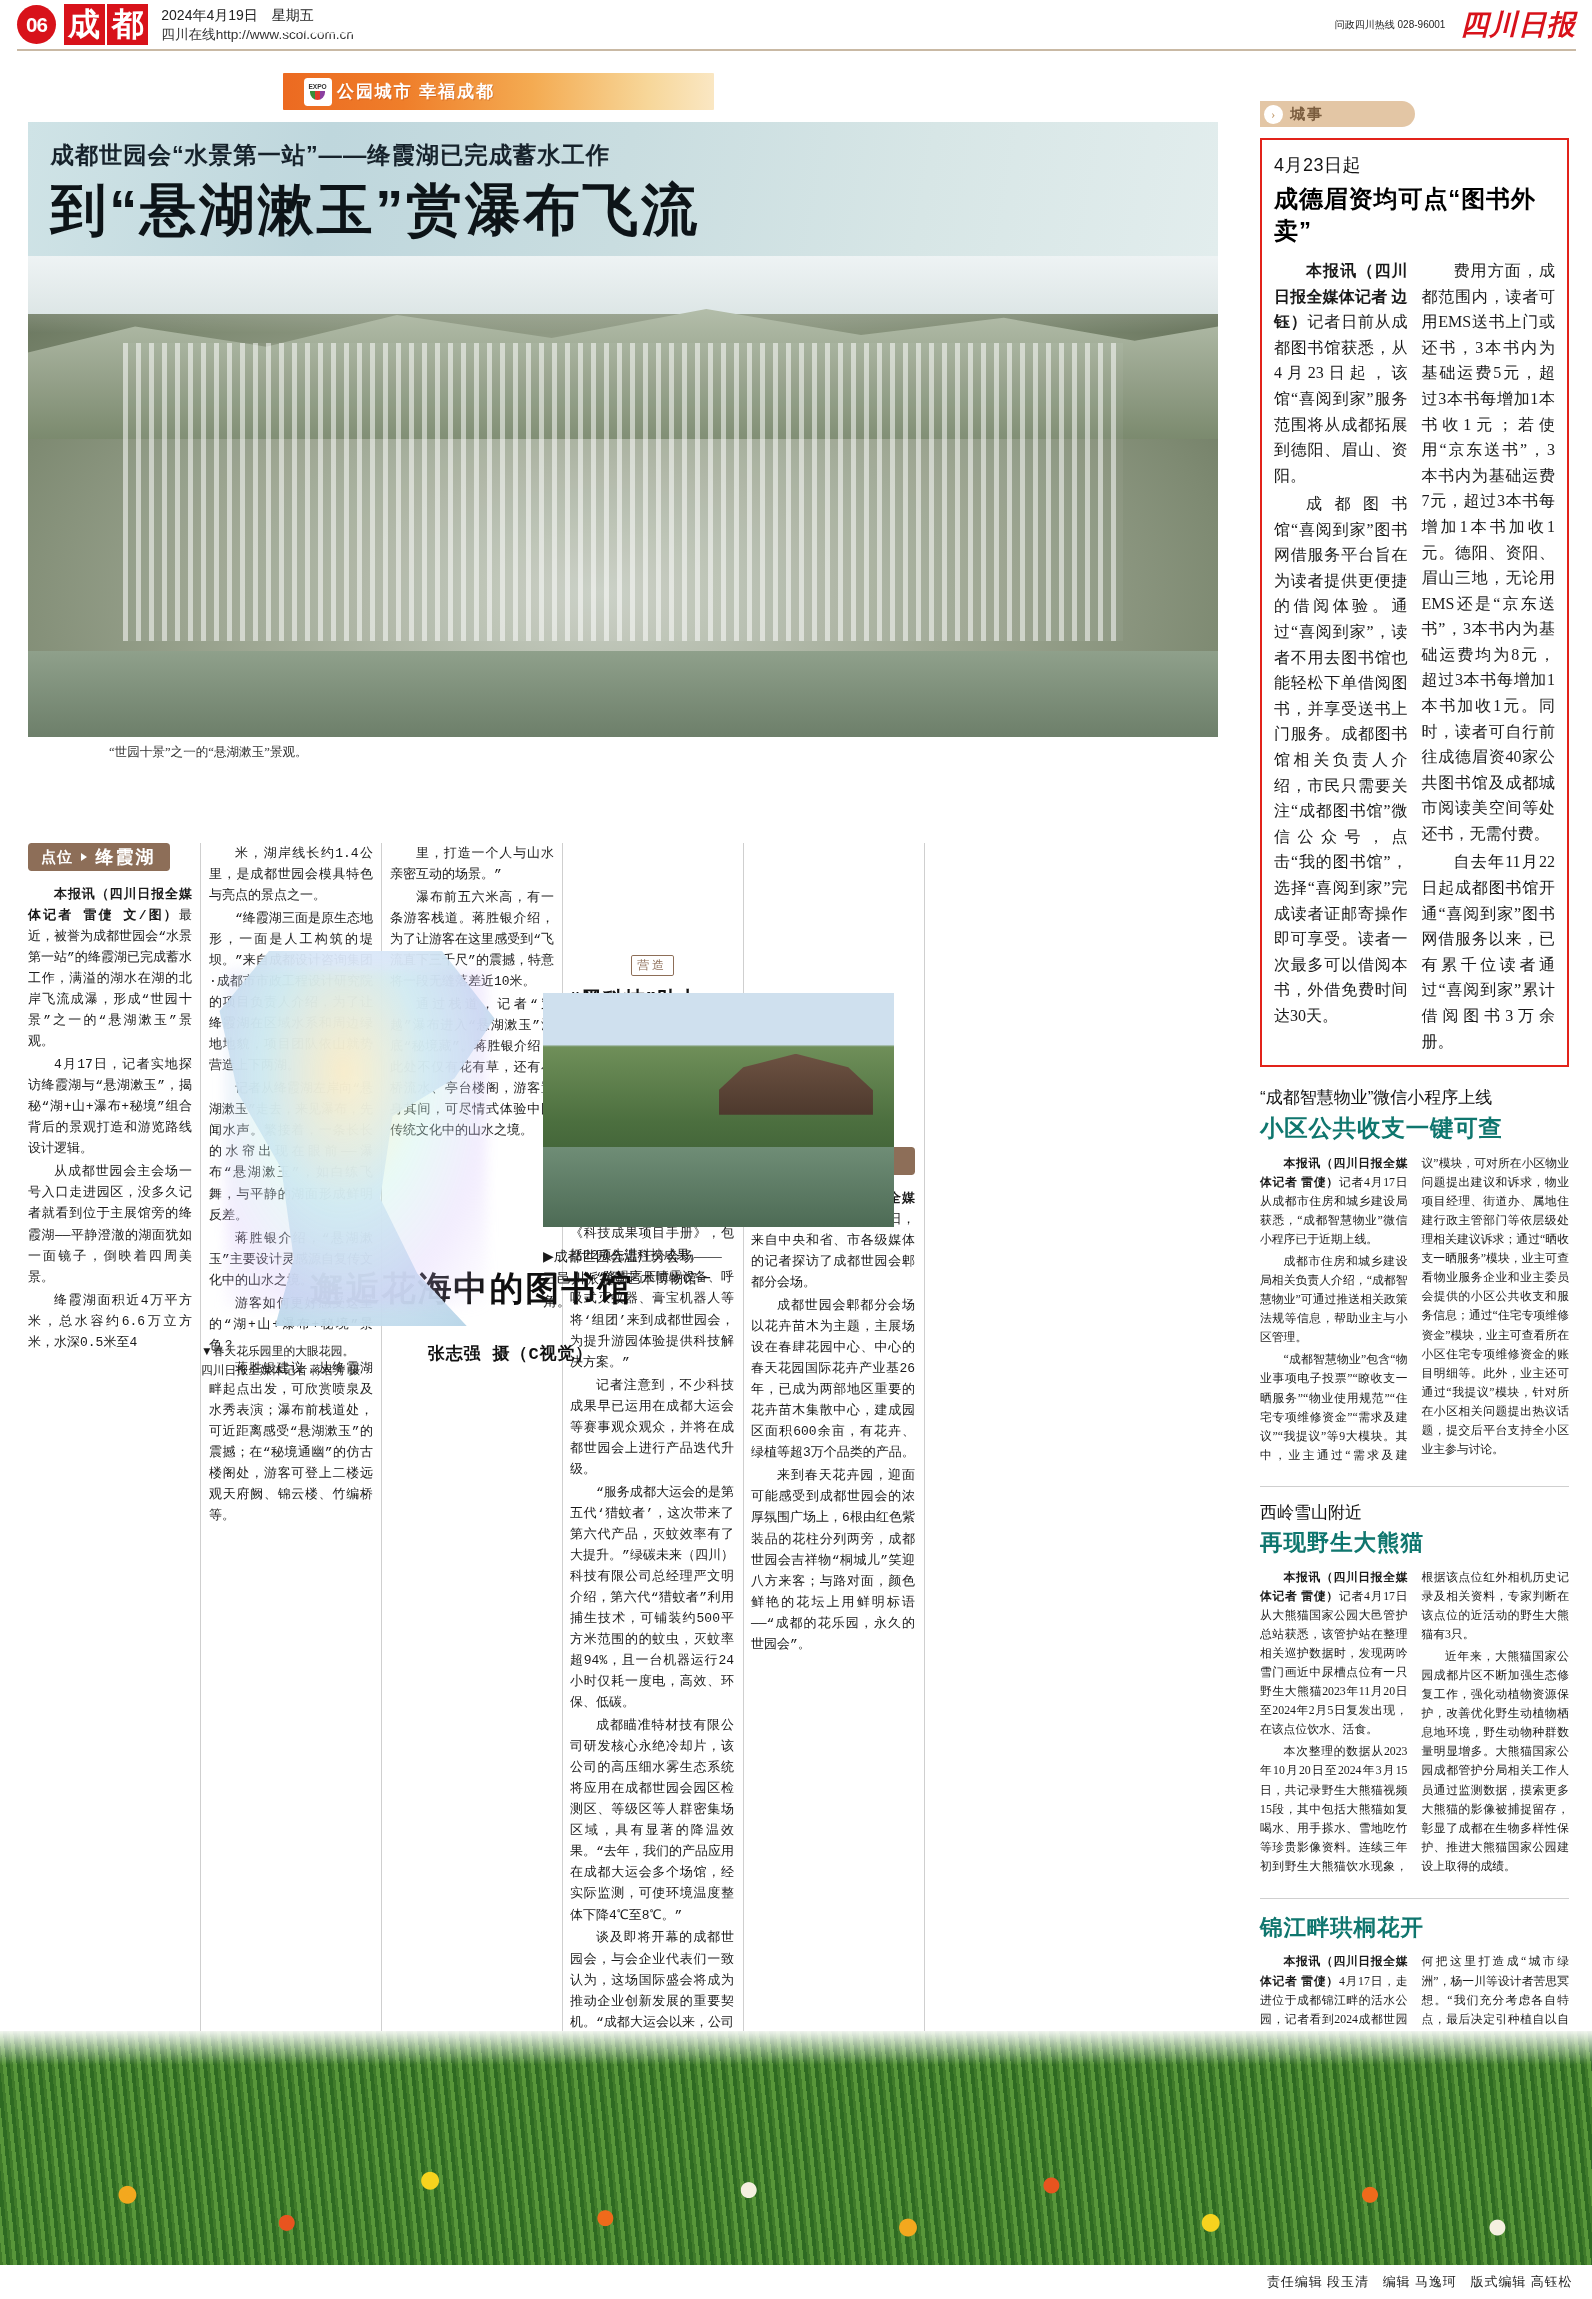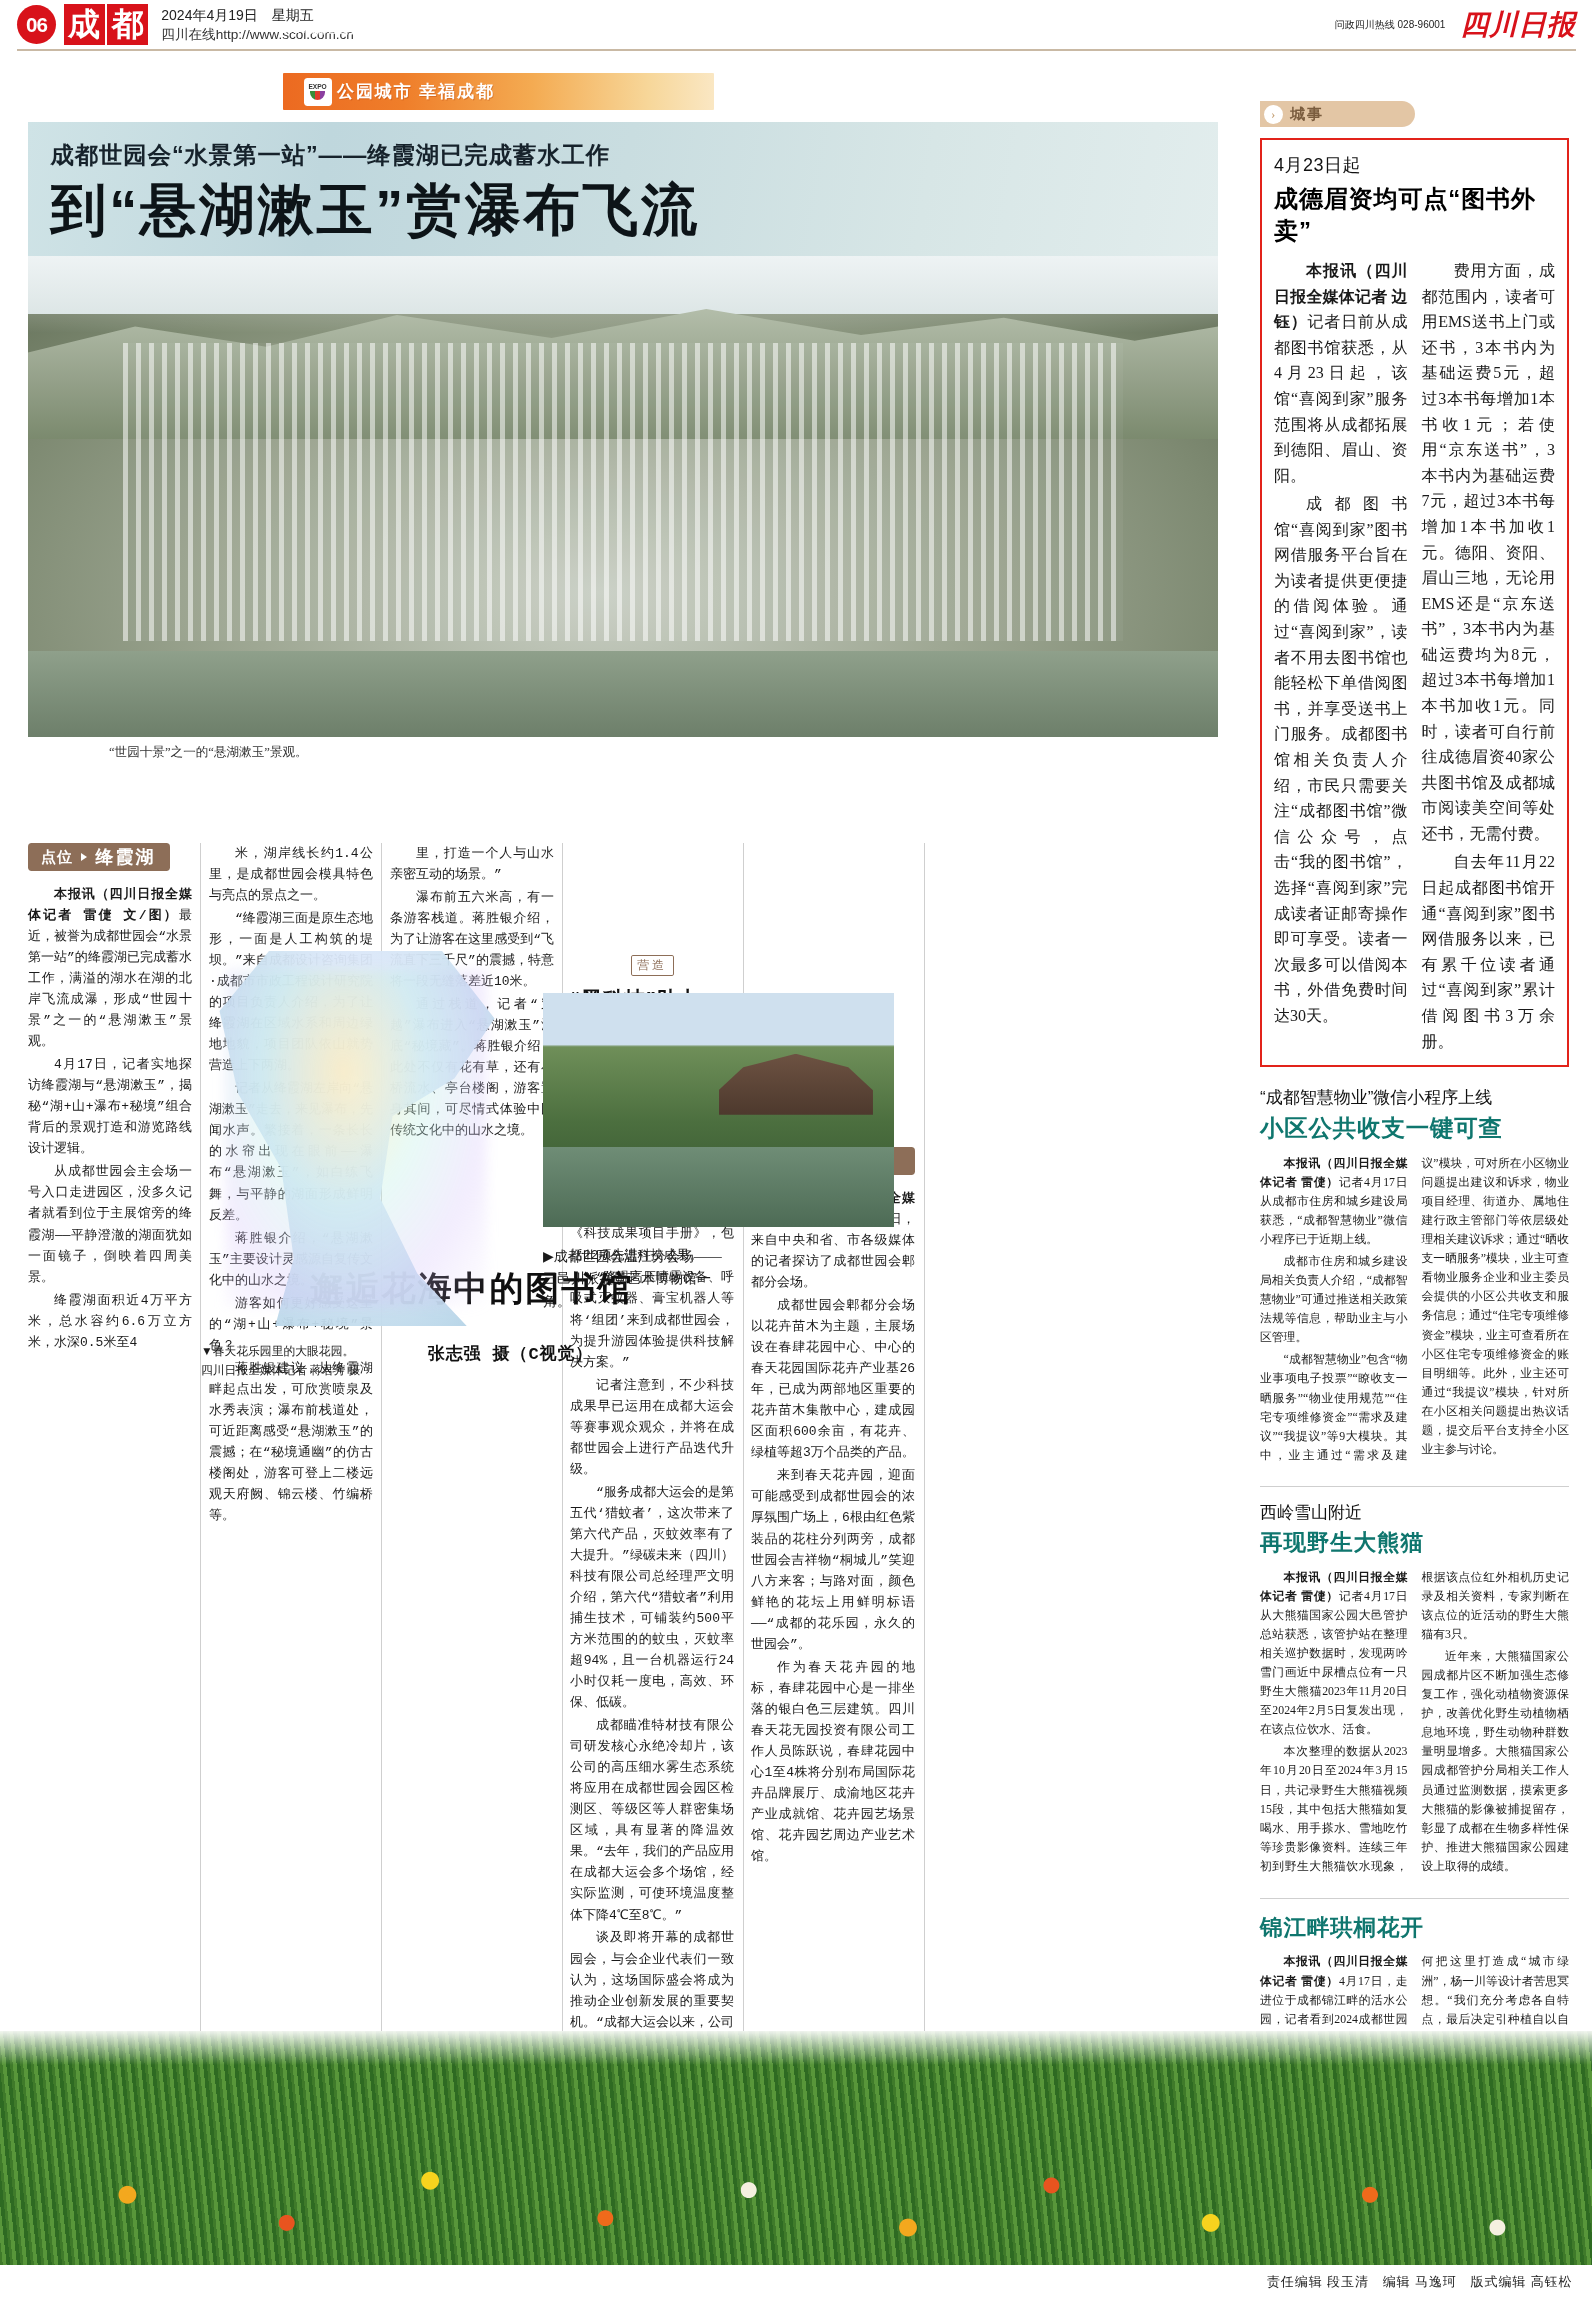--- a/index.html
+++ b/index.html
@@ -431,21 +431,20 @@
     <div class="col c5" style="padding-top:300px;">
       <div class="tag">
         <span>点位</span>
         <span class="tri"></span>
         <span class="tname">郫都分会场</span>
       </div>
       <div>
           <p class="body"><b>本报讯（四川日报全媒体记者 蒋君芳）</b>4月16日，来自中央和省、市各级媒体的记者探访了成都世园会郫都分会场。</p>
           <p class="body">成都世园会郫都分会场以花卉苗木为主题，主展场设在春肆花园中心、中心的春天花园国际花卉产业基26年，已成为两部地区重要的花卉苗木集散中心，建成园区面积600余亩，有花卉、绿植等超3万个品类的产品。</p>
           <p class="body">来到春天花卉园，迎面可能感受到成都世园会的浓厚氛围广场上，6根由红色紫装品的花柱分列两旁，成都世园会吉祥物“桐城儿”笑迎八方来客；与路对面，颜色鲜艳的花坛上用鲜明标语——“成都的花乐园，永久的世园会”。</p>
-          <p class="body">作为春天花卉园的地标，春肆花园中心是一排坐落的银白色三层建筑。四川春天花无园投资有限公司工作人员陈跃说，春肆花园中心1至4株将分别布局国际花卉品牌展厅、成渝地区花卉产业成就馆、花卉园艺场景馆、花卉园艺周边产业艺术馆。</p>
         </div>
     </div>
 
     <div class="sec-head h-library">邂逅花海中的图书馆</div>
   </div>
 
   <div class="sculpture"></div>
   <div class="sculpture-glow"></div>
   <div class="bot-photo">
     <div class="roof"></div>

